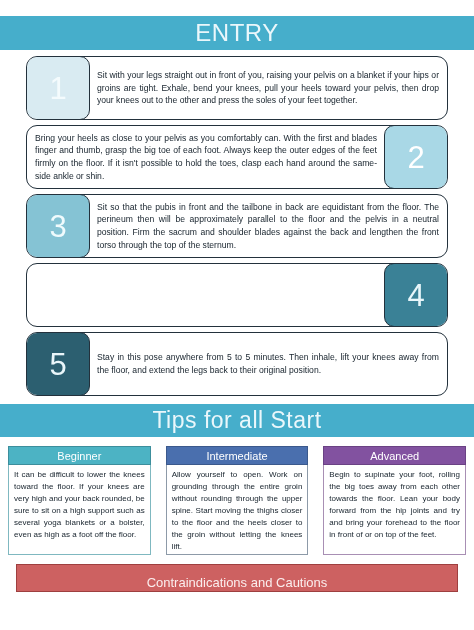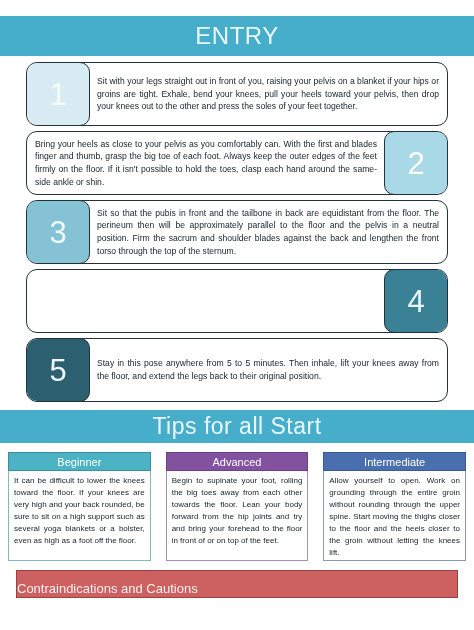--- a/index.html
+++ b/index.html
@@ -18,21 +18,21 @@
     position: relative;
     width: 474px;
     height: 630px;
     background: #ffffff;
     overflow: hidden;
   }
 
   
   .banner {
     margin: 0 0 0 0;
-    height: 40px;
+    height: 34px;
     background: #46aecb;
     display: flex;
     align-items: center;
     justify-content: center;
     text-align: right;
   }
   .banner-title {
     color: #eaf7fb;
     font-size: 24px;
     font-weight: 400;
@@ -151,21 +151,21 @@
   .tip-body.advanced { border-color: #a88fb4; }
 
   
   .caution {
     margin: 9px 16px 0 16px;
     background: #cd6161;
     border: 1px solid #9e3f3f;
     height: 26px;
     display: flex;
     align-items: center;
-    justify-content: flex-start;
+    justify-content: center;
     overflow: hidden;
   }
   .caution-title {
     color: #fbeeee;
     font-size: 13px;
     line-height: 1;
     margin-top: 9px;
   }
 </style>
 </head>
@@ -230,32 +230,32 @@
   <div class="tips">
 
     <div class="tip-col">
       <div class="tip-head beginner">
         <span>Beginner</span>
       </div>
       <div class="tip-body beginner">It can be difficult to lower the knees toward the floor. If your knees are very high and your back rounded, be sure to sit on a high support such as several yoga blankets or a bolster, even as high as a foot off the floor.</div>
     </div>
 
     <div class="tip-col">
+      <div class="tip-head intermediate">
+        <span>Intermediate</span>
+      </div>
+      <div class="tip-body intermediate">Allow yourself to open. Work on grounding through the entire groin without rounding through the upper spine. Start moving the thighs closer to the floor and the heels closer to the groin without letting the knees lift.</div>
+    </div>
+
+    <div class="tip-col">
       <div class="tip-head advanced">
         <span>Advanced</span>
       </div>
       <div class="tip-body advanced">Begin to supinate your foot, rolling the big toes away from each other towards the floor. Lean your body forward from the hip joints and try and bring your forehead to the floor in front of or on top of the feet.</div>
     </div>
 
-    <div class="tip-col">
-      <div class="tip-head intermediate">
-        <span>Intermediate</span>
-      </div>
-      <div class="tip-body intermediate">Allow yourself to open. Work on grounding through the entire groin without rounding through the upper spine. Start moving the thighs closer to the floor and the heels closer to the groin without letting the knees lift.</div>
-    </div>
-
   </div>
 
   <div class="caution">
     <div class="caution-title">Contraindications and Cautions</div>
   </div>
 
 </div>
 
 </body></html>

